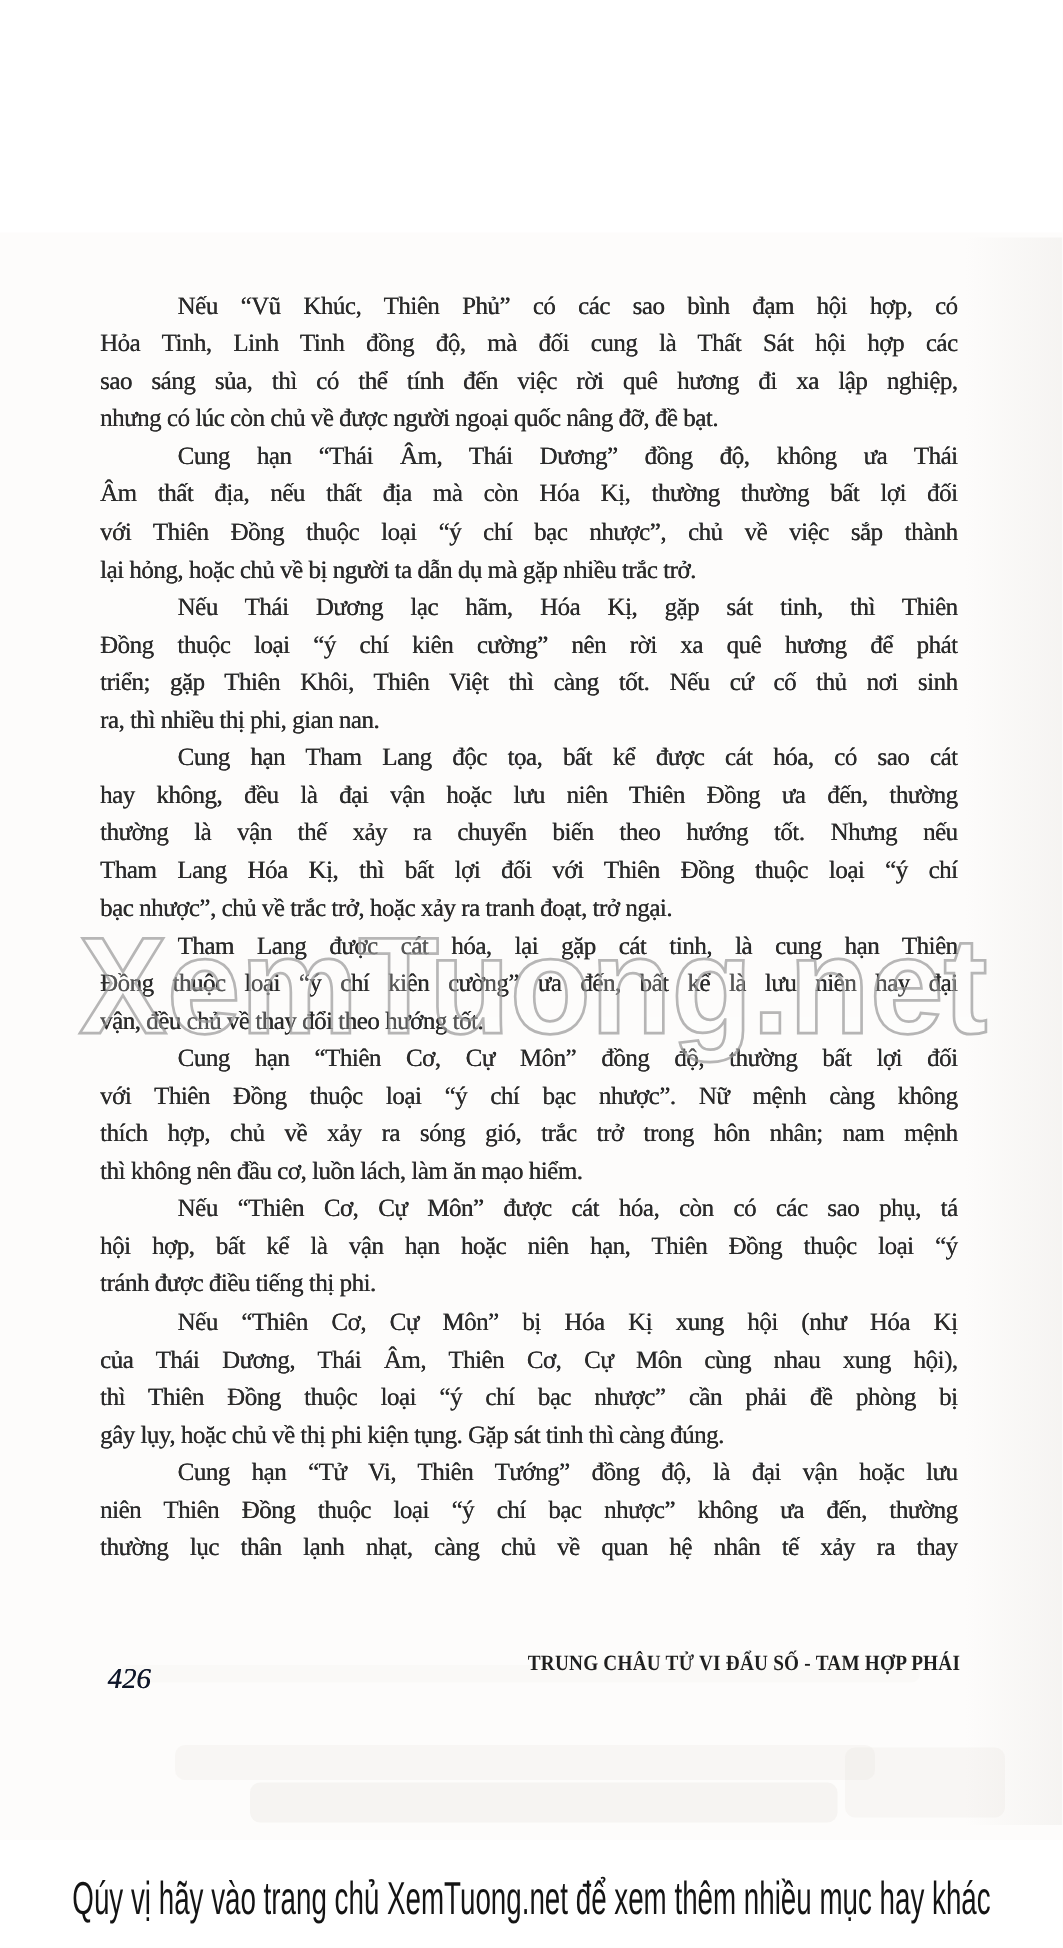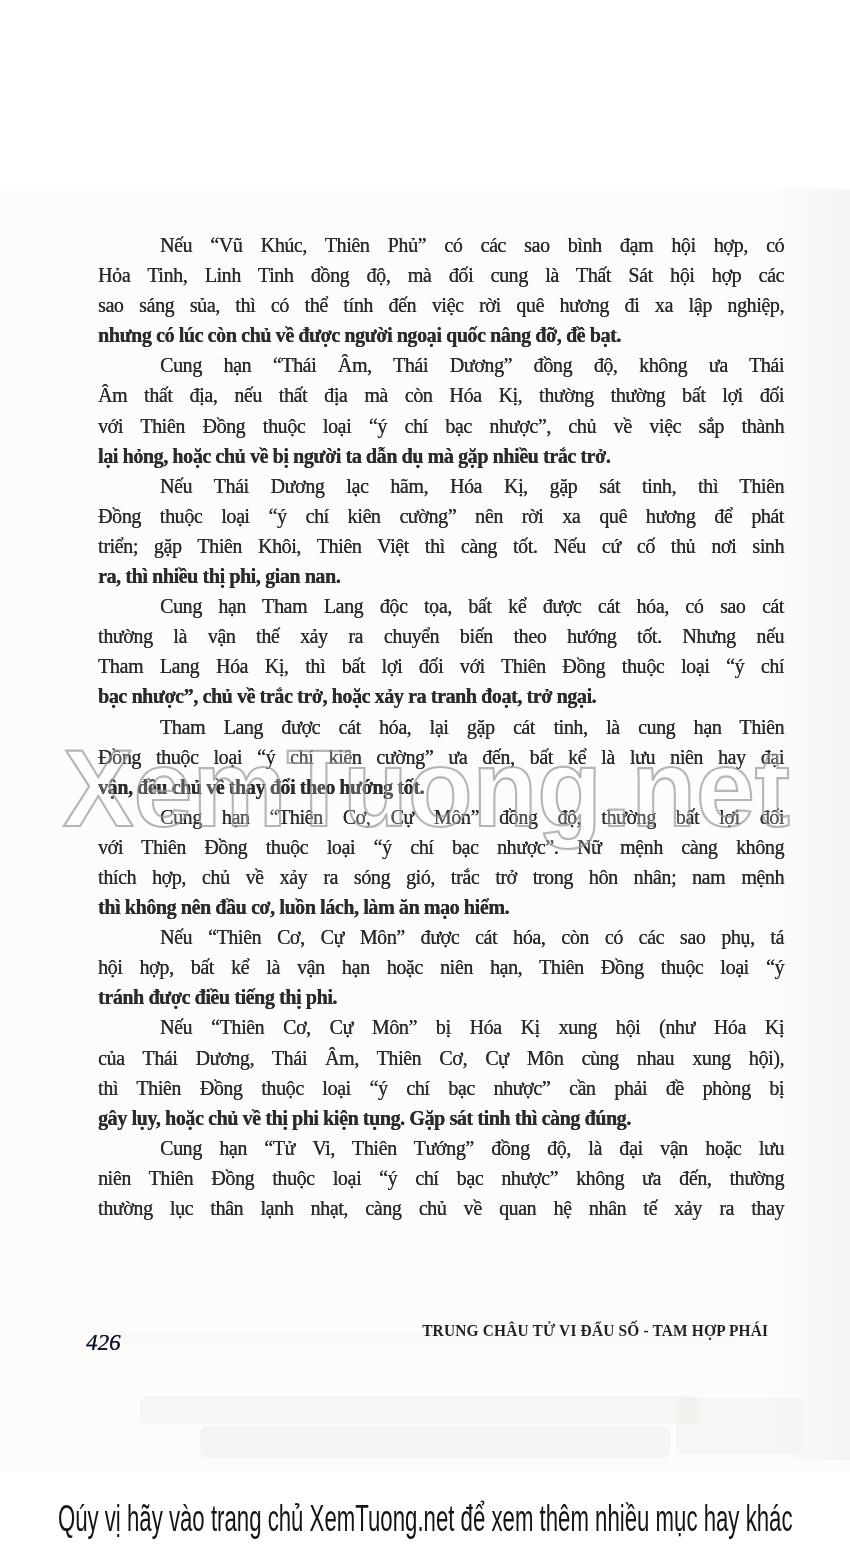--- a/index.html
+++ b/index.html
@@ -27,36 +27,36 @@
   }
   .blob{position:absolute;border-radius:8px;pointer-events:none;}
   .blob.b1{left:140px;top:1396px;width:560px;height:28px;background:rgba(203,198,190,0.10);}
   .blob.b2{left:200px;top:1426px;width:470px;height:32px;background:rgba(203,198,190,0.14);}
   .blob.b3{left:676px;top:1398px;width:128px;height:56px;background:rgba(203,198,190,0.10);}
   .blob.b4{left:96px;top:1332px;width:640px;height:14px;background:rgba(203,198,190,0.06);}
 
   
   .body-text{
     position:absolute;
-    left:98px;top:230px;width:686px;
+    left:80px;top:230px;width:686px;
     font-size:20px;
     line-height:30.1px;
     letter-spacing:-0.4px;
     color:var(--body-text,#2b2b2b);
     text-shadow:0.25px 0 0 currentColor;
   }
   .line{
     text-align:justify;
     text-align-last:justify;
     white-space:normal;
     height:30.1px;
     overflow:visible;
   }
   .line.first{ text-indent:62px; }
-  .line.end{ text-align-last:left;font-weight:bold; }
+  .line.end{ text-align-last:left; }
 
   
   .watermark-svg{
     position:absolute;left:0;top:720px;width:850px;height:150px;
     pointer-events:none;
   }
   .watermark-svg text{
     font-family:"Liberation Sans","DejaVu Sans",sans-serif;
     font-weight:bold;
   }
@@ -114,20 +114,21 @@
       <div class="line end">nhưng có lúc còn chủ về được người ngoại quốc nâng đỡ, đề bạt.</div>
       <div class="line first">Cung hạn “Thái Âm, Thái Dương” đồng độ, không ưa Thái</div>
       <div class="line">Âm thất địa, nếu thất địa mà còn Hóa Kị, thường thường bất lợi đối</div>
       <div class="line">với Thiên Đồng thuộc loại “ý chí bạc nhược”, chủ về việc sắp thành</div>
       <div class="line end">lại hỏng, hoặc chủ về bị người ta dẫn dụ mà gặp nhiều trắc trở.</div>
       <div class="line first">Nếu Thái Dương lạc hãm, Hóa Kị, gặp sát tinh, thì Thiên</div>
       <div class="line">Đồng thuộc loại “ý chí kiên cường” nên rời xa quê hương để phát</div>
       <div class="line">triển; gặp Thiên Khôi, Thiên Việt thì càng tốt. Nếu cứ cố thủ nơi sinh</div>
       <div class="line end">ra, thì nhiều thị phi, gian nan.</div>
       <div class="line first">Cung hạn Tham Lang độc tọa, bất kể được cát hóa, có sao cát</div>
+      <div class="line">hay không, đều là đại vận hoặc lưu niên Thiên Đồng ưa đến, thường</div>
       <div class="line">thường là vận thế xảy ra chuyển biến theo hướng tốt. Nhưng nếu</div>
       <div class="line">Tham Lang Hóa Kị, thì bất lợi đối với Thiên Đồng thuộc loại “ý chí</div>
       <div class="line end">bạc nhược”, chủ về trắc trở, hoặc xảy ra tranh đoạt, trở ngại.</div>
       <div class="line first">Tham Lang được cát hóa, lại gặp cát tinh, là cung hạn Thiên</div>
       <div class="line">Đồng thuộc loại “ý chí kiên cường” ưa đến, bất kể là lưu niên hay đại</div>
       <div class="line end">vận, đều chủ về thay đổi theo hướng tốt.</div>
       <div class="line first">Cung hạn “Thiên Cơ, Cự Môn” đồng độ, thường bất lợi đối</div>
       <div class="line">với Thiên Đồng thuộc loại “ý chí bạc nhược”. Nữ mệnh càng không</div>
       <div class="line">thích hợp, chủ về xảy ra sóng gió, trắc trở trong hôn nhân; nam mệnh</div>
       <div class="line end">thì không nên đầu cơ, luồn lách, làm ăn mạo hiểm.</div>

